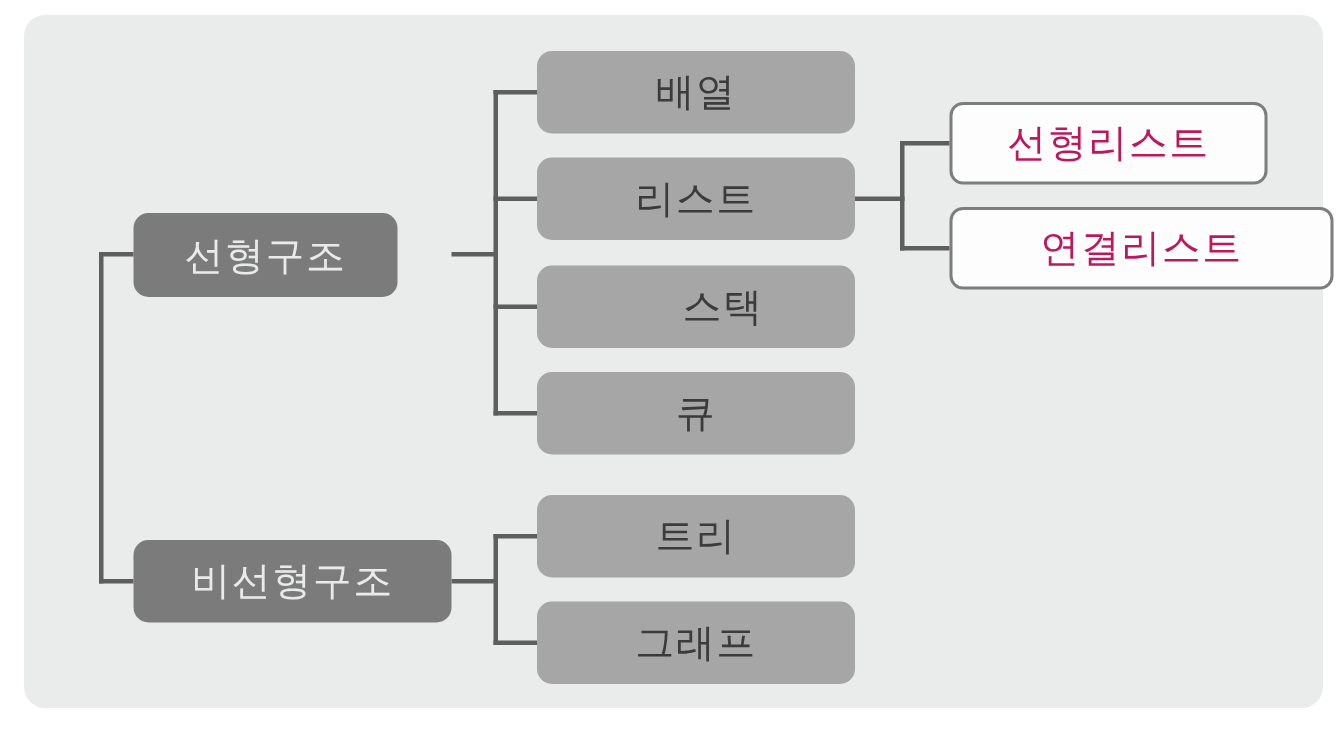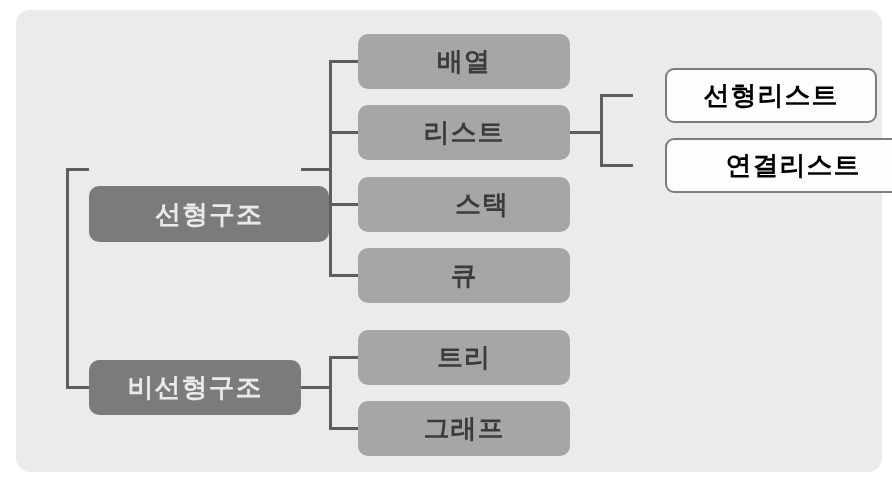--- a/index.html
+++ b/index.html
@@ -10,26 +10,26 @@
   }
   .canvas { position: relative; width: 892px; height: 486px; overflow: hidden; }
   .panel {
     position: absolute; left: 16px; top: 10px;
     width: 866px; height: 462px;
     background: #eaebeb; border-radius: 14px;
   }
   .node {
     position: absolute; box-sizing: border-box;
     display: flex; align-items: center; justify-content: center;
-    font-size: 26px; letter-spacing: 1px; font-weight: 700;
+    font-size: 26px; letter-spacing: 1px; font-weight: 400;
     border-radius: 10px; white-space: nowrap;
   }
   .node.dark { background: #7b7b7b; color: #e9eaea; }
   .node.mid  { background: #a6a6a6; color: #3b3b3b; }
-  .node.leaf { background: #fdfdfd; border: 2px solid #7d7d7d; color: #000000; border-radius: 9px; margin-left: 32px; }
+  .node.leaf { background: #fdfdfd; border: 2px solid #7d7d7d; color: #be185d; border-radius: 9px; }
   .line { position: absolute; background: #5e5e5e; }
 </style>
 </head>
 <body>
 
 <div class="canvas">
   <div class="panel"></div>
 
   <div class="line" style="left:66px; top:168px; width:23px; height:3px;"></div>
   <div class="line" style="left:66px; top:168px; width:3px; height:221px;"></div>
@@ -45,21 +45,21 @@
   <div class="line" style="left:301px; top:386px; width:31px; height:3px;"></div>
   <div class="line" style="left:329px; top:356px; width:3px; height:74px;"></div>
   <div class="line" style="left:329px; top:356px; width:29px; height:3px;"></div>
   <div class="line" style="left:329px; top:427px; width:29px; height:3px;"></div>
 
   <div class="line" style="left:570px; top:131px; width:33px; height:3px;"></div>
   <div class="line" style="left:600px; top:94px; width:3px; height:73px;"></div>
   <div class="line" style="left:600px; top:94px; width:33px; height:3px;"></div>
   <div class="line" style="left:600px; top:164px; width:33px; height:3px;"></div>
 
-  <div class="node dark" style="left:89px; top:142px; width:240px; height:56px;margin-top:44px;">선형구조</div>
+  <div class="node dark" style="left:89px; top:142px; width:176px; height:56px;">선형구조</div>
   <div class="node dark" style="left:89px; top:360px; width:212px; height:55px;">비선형구조</div>
 
   <div class="node mid" style="left:358px; top:34px; width:212px; height:55px;">배열</div>
   <div class="node mid" style="left:358px; top:105px; width:212px; height:55px;">리스트</div>
   <div class="node mid" style="left:358px; top:177px; width:212px; height:55px;padding-left:36px;">스택</div>
   <div class="node mid" style="left:358px; top:248px; width:212px; height:55px;">큐</div>
   <div class="node mid" style="left:358px; top:330px; width:212px; height:55px;text-align:right;">트리</div>
   <div class="node mid" style="left:358px; top:401px; width:212px; height:55px;">그래프</div>
 
   <div class="node leaf" style="left:633px; top:68px; width:212px; height:55px;">선형리스트</div>

